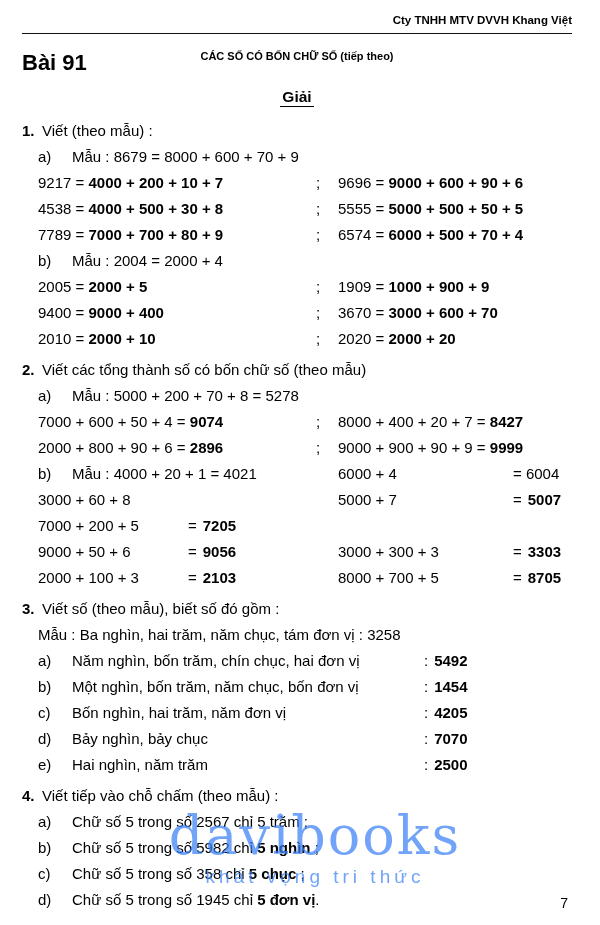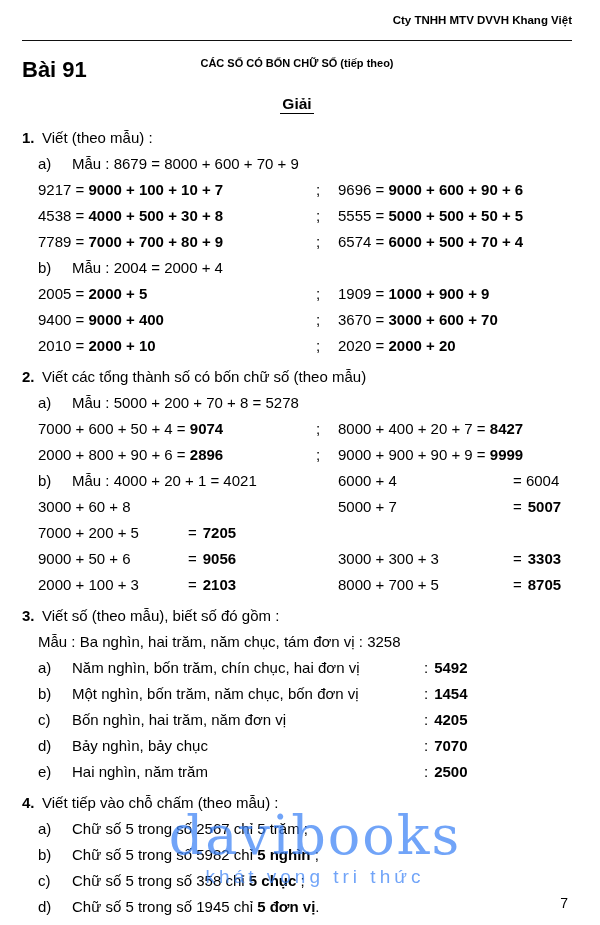--- a/index.html
+++ b/index.html
@@ -3,21 +3,21 @@
 <meta charset="utf-8">
 <style>
   html,body { margin:0; padding:0; }
   body {
     width:600px; height:925px; background:#ffffff; color:#000;
     font-family:"Liberation Sans", sans-serif; position:relative; overflow:hidden;
   }
   .page { padding:14px 28px 0 22px; position:relative; }
 
   .header { text-align:right; font-size:11.5px; font-weight:bold;
-            padding-bottom:14px; border-bottom:1.6px solid #111; }
+            padding-bottom:7px; border-bottom:1.6px solid #111; }
 
   .title-row { position:relative; height:28px; margin-top:16px; }
   .lesson { position:absolute; left:0; top:0; font-weight:bold; font-size:22px; }
   .page-title { position:absolute; left:0; top:0; width:100%; text-align:center;
                 font-weight:bold; font-size:11px; }
 
   .giai-wrap { text-align:center; margin:10px 0 12px; }
   .giai { font-weight:bold; font-size:15.5px; border-bottom:1.8px solid #000; padding:0 2px 1px; }
 
   .row { font-size:15px; line-height:26px; min-height:26px; }
@@ -70,21 +70,21 @@
   <div class="row sec">
     <span class="num">1.</span>
     <span>Viết (theo mẫu) :</span>
   </div>
   <div class="row mau-row">
     <span class="marker">a)</span>
     <span>Mẫu : 8679 = 8000 + 600 + 70 + 9</span>
   </div>
 
   <div class="row eq">
-    <span><span>9217 = </span><span class="b">9000 + 100 + 10 + 7</span></span>
+    <span><span>9217 = </span><span class="b">4000 + 200 + 10 + 7</span></span>
     <span class="sep">;</span>
     <span><span>9696 = </span><span class="b">9000 + 600 + 90 + 6</span></span>
   </div>
   <div class="row eq">
     <span><span>4538 = </span><span class="b">4000 + 500 + 30 + 8</span></span>
     <span class="sep">;</span>
     <span><span>5555 = </span><span class="b">5000 + 500 + 50 + 5</span></span>
   </div>
   <div class="row eq">
     <span><span>7789 = </span><span class="b">7000 + 700 + 80 + 9</span></span>

